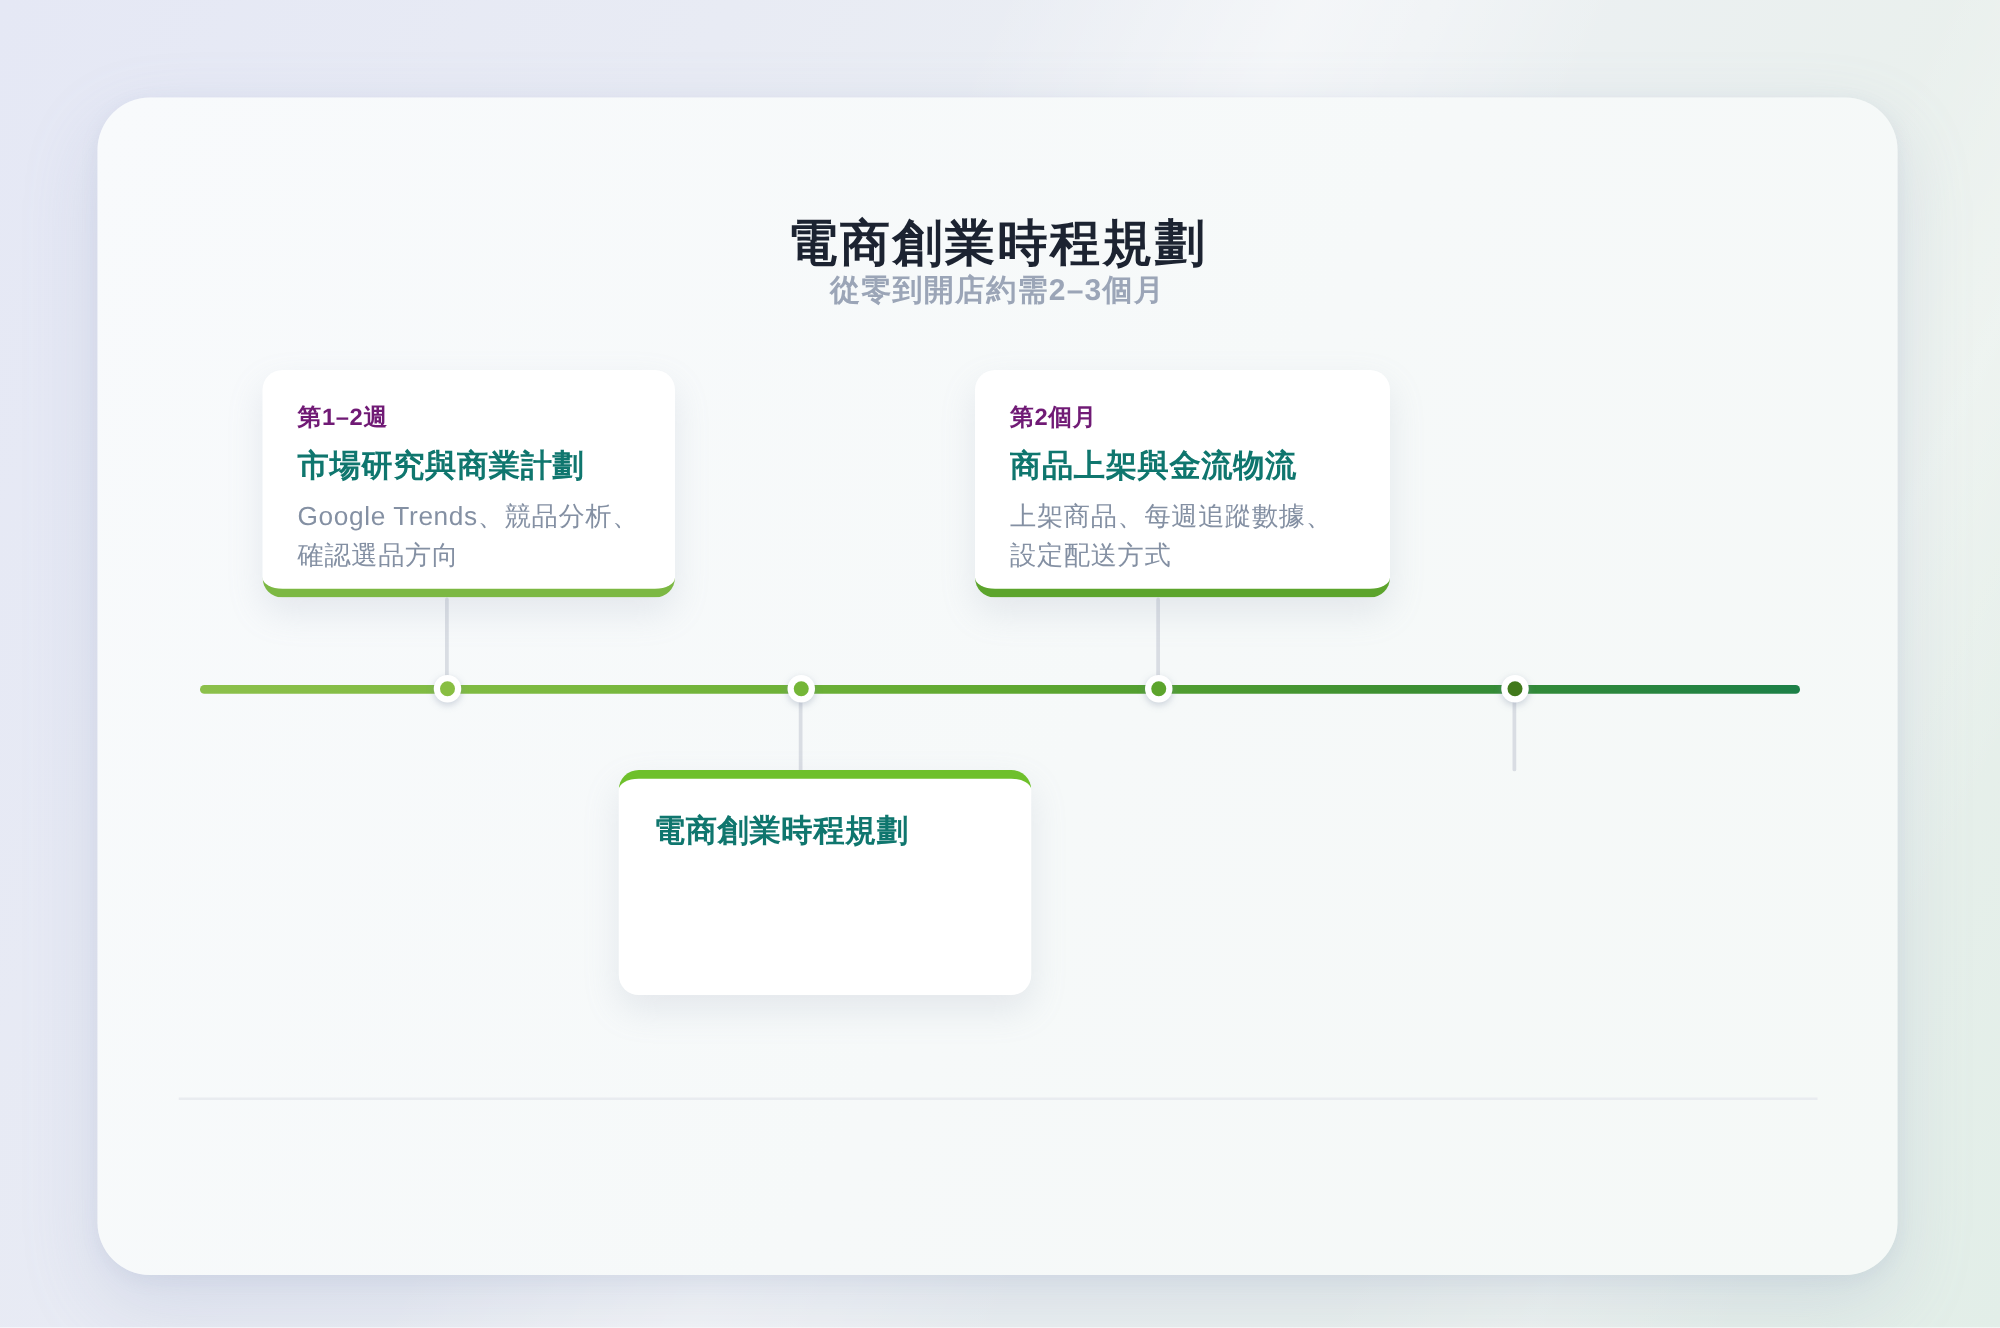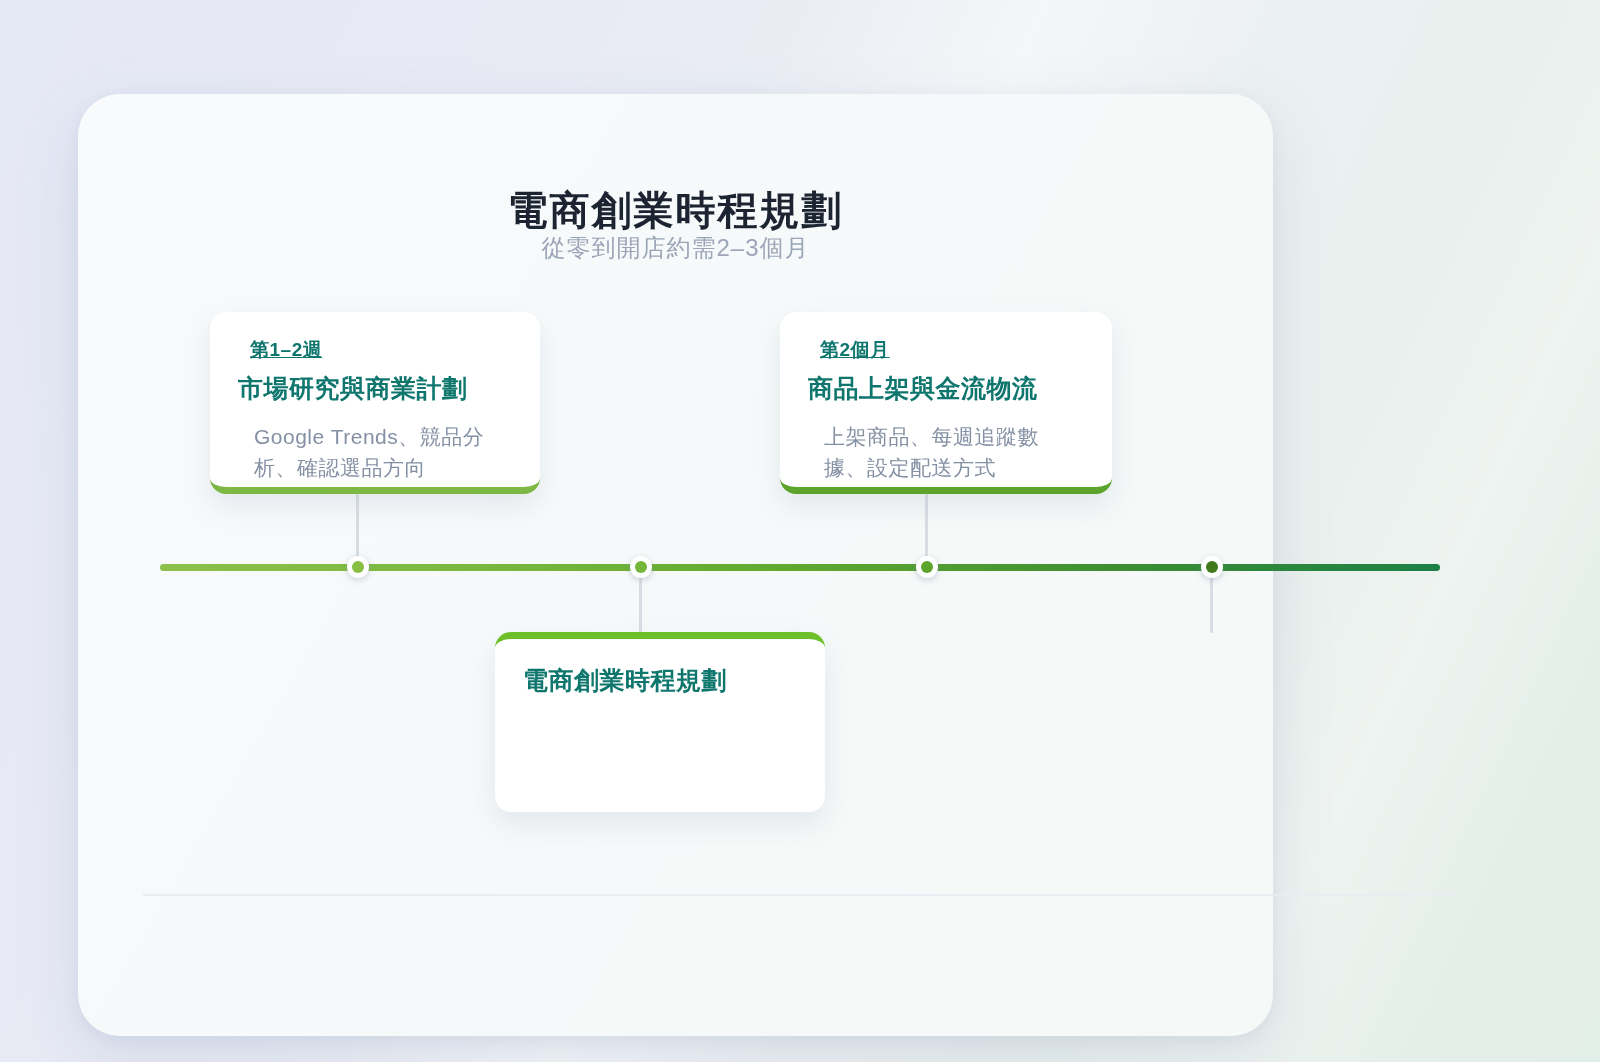--- a/index.html
+++ b/index.html
@@ -16,37 +16,37 @@
   body::before {
     content: "";
     position: absolute; inset: 0;
     background:
       linear-gradient(295deg, rgba(255,255,255,0) 38%, rgba(255,255,255,.45) 50%, rgba(255,255,255,0) 62%),
       linear-gradient(295deg, rgba(255,255,255,0) 10%, rgba(255,255,255,.25) 18%, rgba(255,255,255,0) 26%);
     pointer-events: none;
   }
 
   .board {
-    position: absolute; left: 78px; top: 94px;
-    width: 1195px; height: 942px;
+    position: absolute; left: 78px; top: 78px;
+    width: 1440px; height: 942px;
     border-radius: 42px;
     background: linear-gradient(120deg, #f8fafc 0%, #f6f9f9 55%, #f5f9f7 100%);
     box-shadow: 0 24px 60px rgba(140,155,190,.22), 0 4px 14px rgba(140,155,190,.12);
   }
 
   .page-title {
     position: absolute; left: 0; right: 0; top: 62px;
     text-align: center;
     font-size: 40px; font-weight: 700;
     color: #1c2331; letter-spacing: 2px;
   }
   .page-subtitle {
     position: absolute; left: 0; right: 0; top: 138px;
     text-align: center;
-    font-size: 24px; font-weight: 400;
+    font-size: 24px; font-weight: 700;
     color: #9ba5b7; letter-spacing: 1px;
   }
 
   .tl-line {
     position: absolute; left: 82px; top: 470px;
     width: 1280px; height: 7px;
     border-radius: 4px;
     background: linear-gradient(90deg, #8CC04B, #1C8047); 
   }
   .connector {
@@ -84,31 +84,31 @@
     box-shadow: 0 12px 28px rgba(145,155,180,.18);
   }
   .card.above { border-bottom: 7px solid var(--accent, #7CB843); }
   .card.below { border-top: 7px solid var(--accent, #7CB843); }
   .card.p1 { left: 132px; top: 218px; }
   .card.p2 { left: 417px; top: 538px; height: 180px; }
   .card.p3 { left: 702px; top: 218px; width: 332px; }
   .card.p4 { left: 987px; top: 538px; height: 180px; }
 
   .period {
-    margin: 0 0 9px 12px;
+    margin: 0 0 9px 0;
     font-size: 19px; font-weight: 700;
-    color: #0f766e; letter-spacing: .5px; text-decoration: underline;
+    color: #701a75; letter-spacing: .5px;
   }
   .m-title {
     margin: 0 0 9px 0;
     font-size: 25px; font-weight: 700;
     color: #0f766e; letter-spacing: .5px;
   }
   .m-desc {
-    margin: 16px;
+    margin: 0;
     font-size: 21px; color: #8490a3;
     line-height: 31px; letter-spacing: .5px;
   }
 
   .footer-divider {
     position: absolute; left: 65px; top: 800px;
     width: 1311px; height: 2px;
     background: #e9ecf0;
   }
   .footer-domain {

